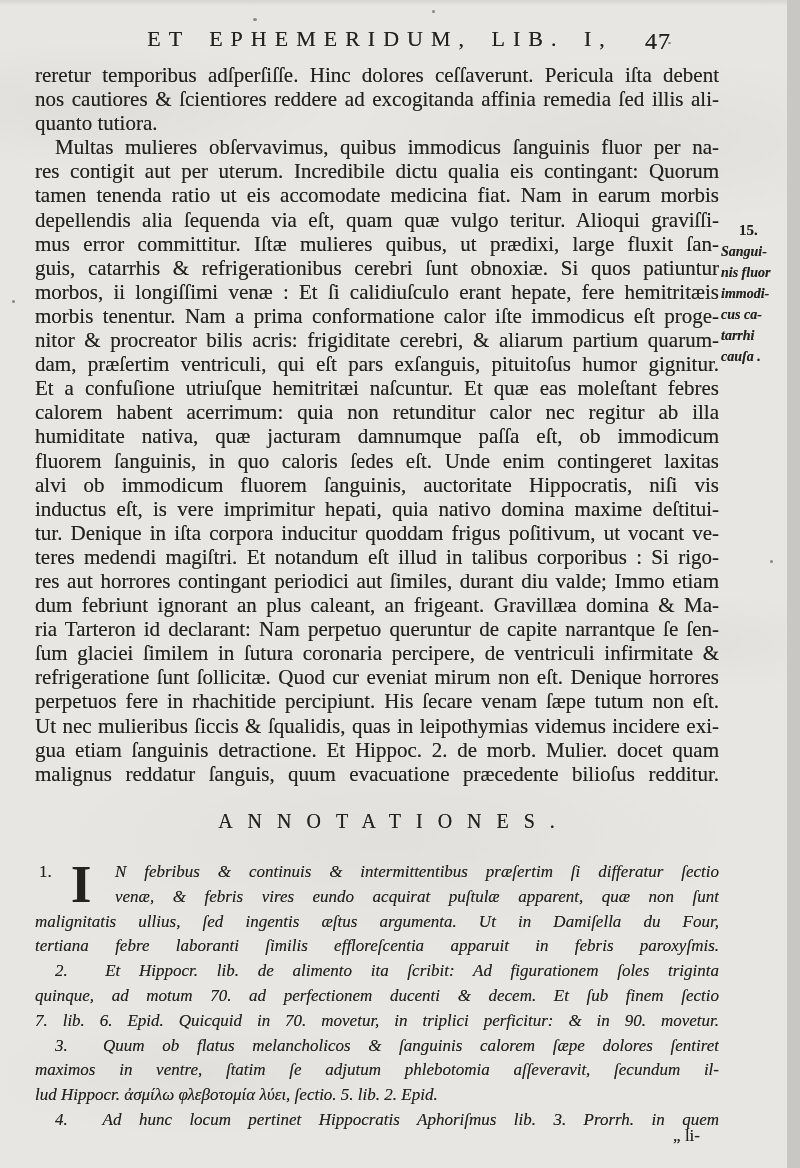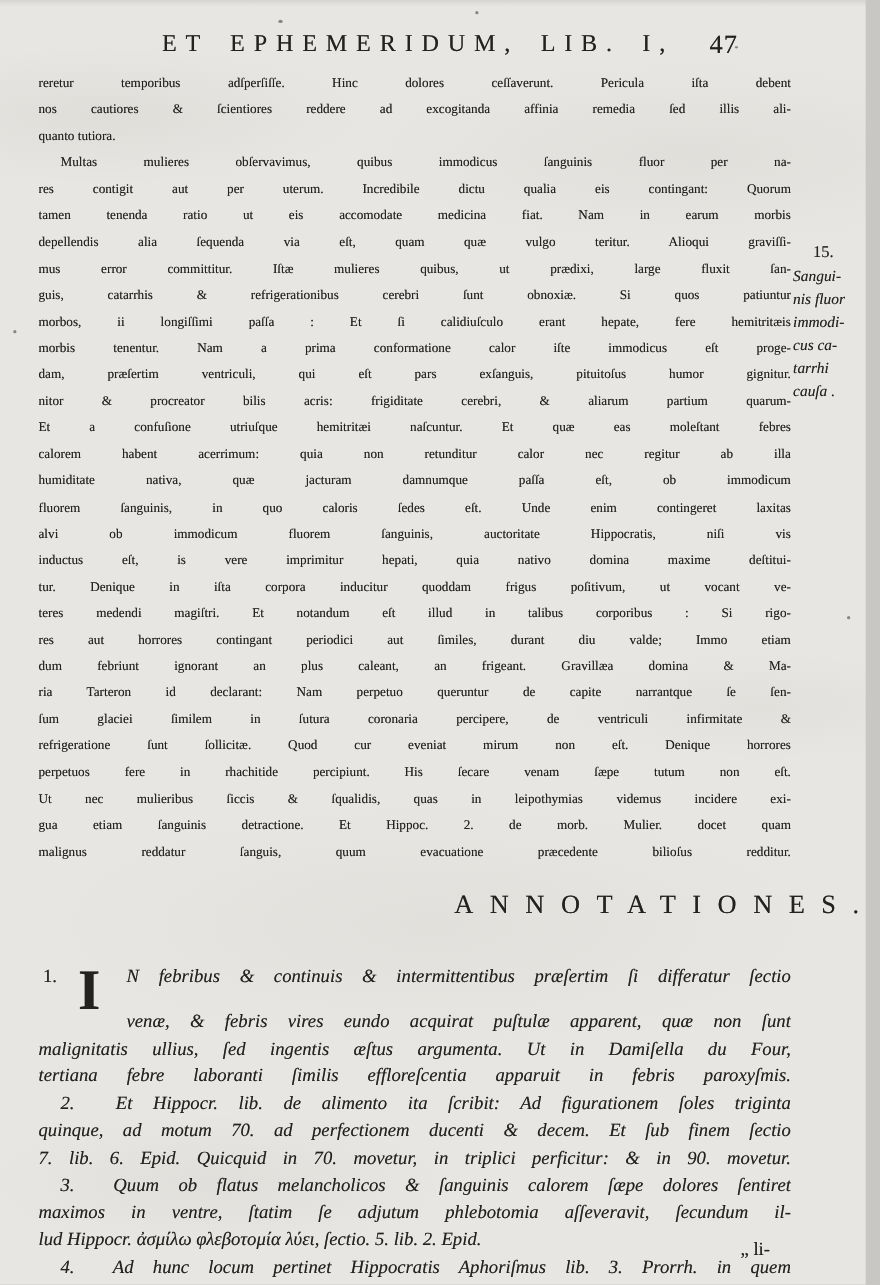--- a/index.html
+++ b/index.html
@@ -14,40 +14,40 @@
       radial-gradient(ellipse 300px 90px at 25% 92%, rgba(110,108,100,.06), transparent 70%),
       radial-gradient(ellipse 260px 70px at 88% 55%, rgba(110,108,100,.05), transparent 70%);
     font-family:"Liberation Serif","DejaVu Serif",serif;
     color:#232220;
   }
   .hdr{position:absolute;top:26px;left:0;width:760px;text-align:center;
        font-size:22px;letter-spacing:8px;word-spacing:6px;white-space:nowrap;
        text-shadow:0 0 .5px rgba(20,20,20,.55);}
   .pagenum{position:absolute;top:28px;left:645px;font-size:24px;letter-spacing:1px;
        text-shadow:0 0 .5px rgba(20,20,20,.55);}
-  .bodycol{position:absolute;left:35px;top:63px;width:684px;font-size:12px;
+  .bodycol{position:absolute;left:35px;top:63px;width:684px;font-size:21px;
        text-shadow:0 0 .45px rgba(25,25,22,.5);}
   .bodycol .line{height:24.1px;line-height:24.1px;white-space:nowrap;}
   .j{text-align:justify;text-align-last:justify;white-space:normal !important;overflow:hidden;}
   .indent{text-indent:20px;}
   .marginnote{position:absolute;left:721px;top:220px;width:76px;
        font-style:italic;font-size:14px;line-height:21px;
-       text-shadow:0 0 .4px rgba(25,25,22,.5);}
+       text-shadow:0 0 .4px rgba(25,25,22,.5);font-weight:bold;}
   .marginnote .mnum{font-style:normal;padding-left:18px;font-size:15px;}
-  .annhead{position:absolute;top:810px;left:16px;width:780px;text-align:right;
-       font-size:24px;letter-spacing:15px;white-space:nowrap;
+  .annhead{position:absolute;top:810px;left:4px;width:780px;text-align:center;
+       font-size:20px;letter-spacing:15px;white-space:nowrap;
        text-shadow:0 0 .5px rgba(20,20,20,.55);}
   .annots{position:absolute;left:35px;top:860px;width:684px;font-style:italic;
        font-size:17px;text-shadow:0 0 .45px rgba(25,25,22,.5);}
   .annots .line{height:24.8px;line-height:24.8px;white-space:nowrap;}
   .note1{position:relative;}
   .note1 .num{position:absolute;left:4px;top:2px;font-style:normal;font-size:17px;}
   .note1 .dropcap{position:absolute;left:36px;top:0px;font-size:52px;line-height:50px;
        font-weight:bold;font-style:normal;}
-  .note1 .pad{padding-left:80px;margin-top:16px;}
+  .note1 .pad{padding-left:80px;}
   .numlead{padding-left:20px;}
   .catchword{position:absolute;top:1126px;left:560px;width:140px;text-align:right;
        font-size:17px;text-shadow:0 0 .45px rgba(25,25,22,.5);}
   .speck{position:absolute;background:rgba(40,40,38,.5);border-radius:50%;}
 </style>
 </head>
 <body>
 
 <div class="page">
 
@@ -57,24 +57,24 @@
   <div class="bodycol">
     <div class="line j">reretur temporibus adſperſiſſe. Hinc dolores ceſſaverunt. Pericula iſta debent</div>
     <div class="line j">nos cautiores &amp; ſcientiores reddere ad excogitanda affinia remedia ſed illis ali-</div>
     <div class="line">quanto tutiora.</div>
     <div class="line j indent">Multas mulieres obſervavimus, quibus immodicus ſanguinis fluor per na-</div>
     <div class="line j">res contigit aut per uterum. Incredibile dictu qualia eis contingant: Quorum</div>
     <div class="line j">tamen tenenda ratio ut eis accomodate medicina fiat. Nam in earum morbis</div>
     <div class="line j">depellendis alia ſequenda via eſt, quam quæ vulgo teritur. Alioqui graviſſi-</div>
     <div class="line j">mus error committitur. Iſtæ mulieres quibus, ut prædixi, large fluxit ſan-</div>
     <div class="line j">guis, catarrhis &amp; refrigerationibus cerebri ſunt obnoxiæ. Si quos patiuntur</div>
-    <div class="line j">morbos, ii longiſſimi paſſa : Et ſi calidiuſculo erant hepate, fere hemitritæis</div>
+    <div class="line j">morbos, ii longiſſimi venæ : Et ſi calidiuſculo erant hepate, fere hemitritæis</div>
     <div class="line j">morbis tenentur. Nam a prima conformatione calor iſte immodicus eſt proge-</div>
+    <div class="line j">nitor &amp; procreator bilis acris: frigiditate cerebri, &amp; aliarum partium quarum-</div>
     <div class="line j">dam, præſertim ventriculi, qui eſt pars exſanguis, pituitoſus humor gignitur.</div>
-    <div class="line j">nitor &amp; procreator bilis acris: frigiditate cerebri, &amp; aliarum partium quarum-</div>
     <div class="line j">Et a confuſione utriuſque hemitritæi naſcuntur. Et quæ eas moleſtant febres</div>
     <div class="line j">calorem habent acerrimum: quia non retunditur calor nec regitur ab illa</div>
     <div class="line j">humiditate nativa, quæ jacturam damnumque paſſa eſt, ob immodicum</div>
     <div class="line j">fluorem ſanguinis, in quo caloris ſedes eſt. Unde enim contingeret laxitas</div>
     <div class="line j">alvi ob immodicum fluorem ſanguinis, auctoritate Hippocratis, niſi vis</div>
     <div class="line j">inductus eſt, is vere imprimitur hepati, quia nativo domina maxime deſtitui-</div>
     <div class="line j">tur. Denique in iſta corpora inducitur quoddam frigus poſitivum, ut vocant ve-</div>
     <div class="line j">teres medendi magiſtri. Et notandum eſt illud in talibus corporibus : Si rigo-</div>
     <div class="line j">res aut horrores contingant periodici aut ſimiles, durant diu valde; Immo etiam</div>
     <div class="line j">dum febriunt ignorant an plus caleant, an frigeant. Gravillæa domina &amp; Ma-</div>

